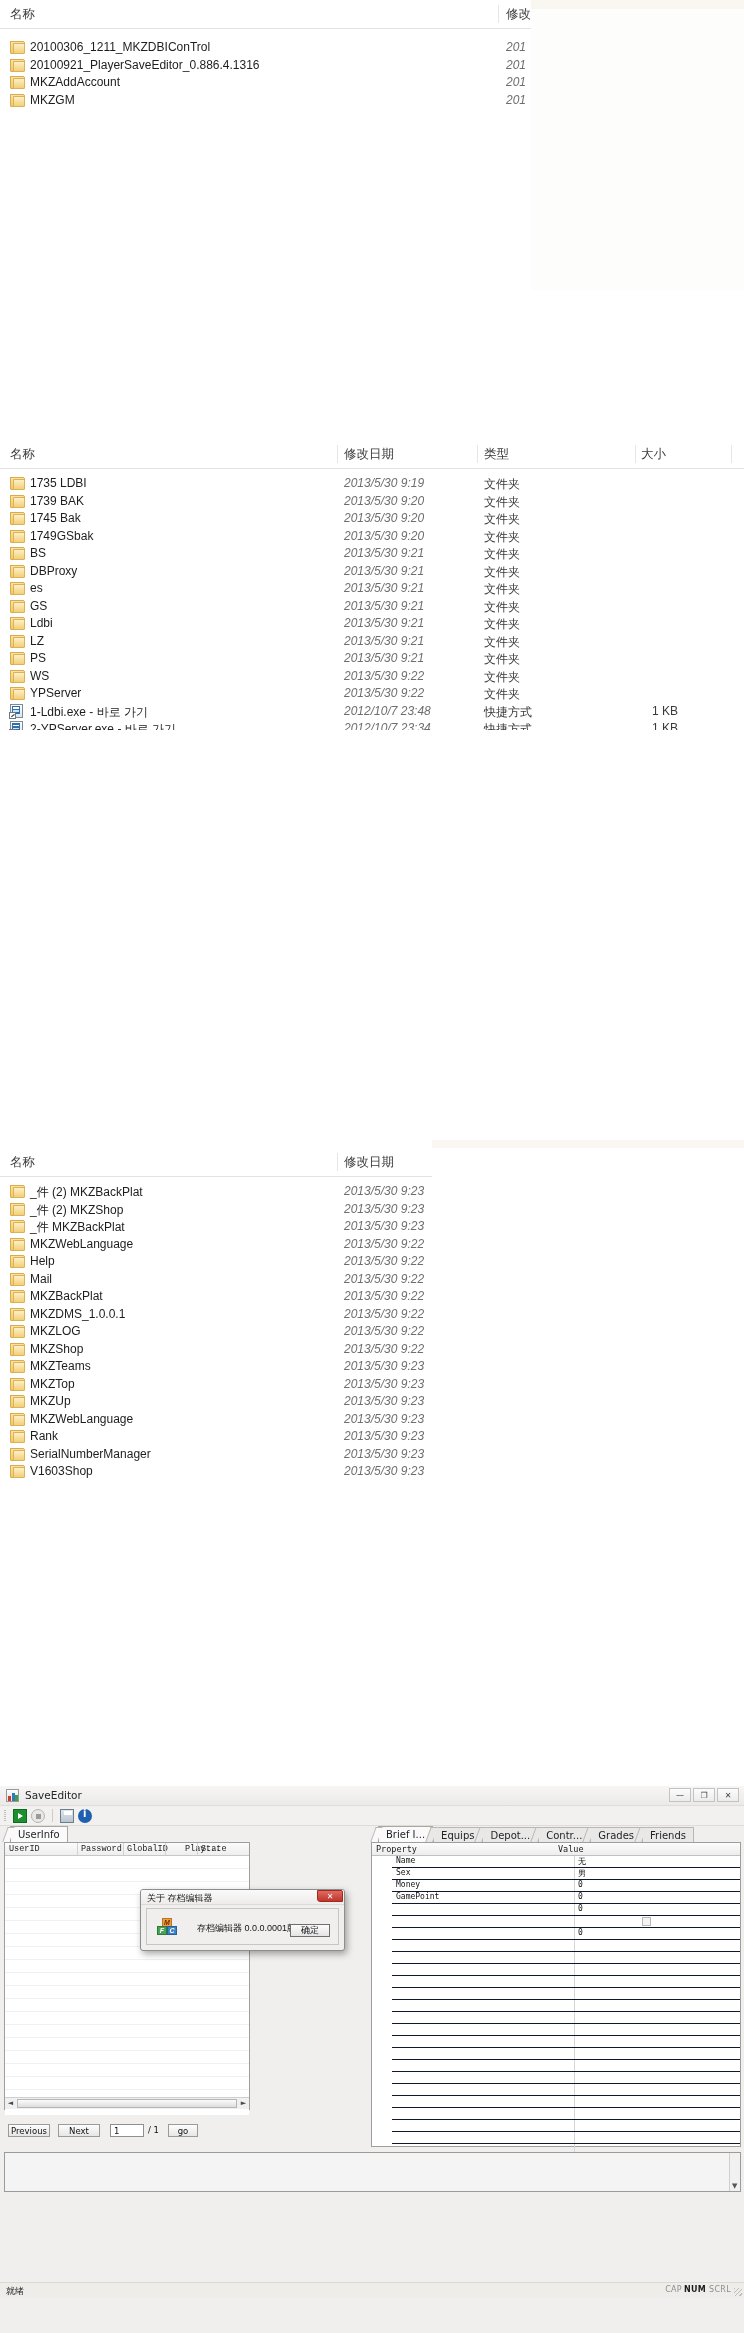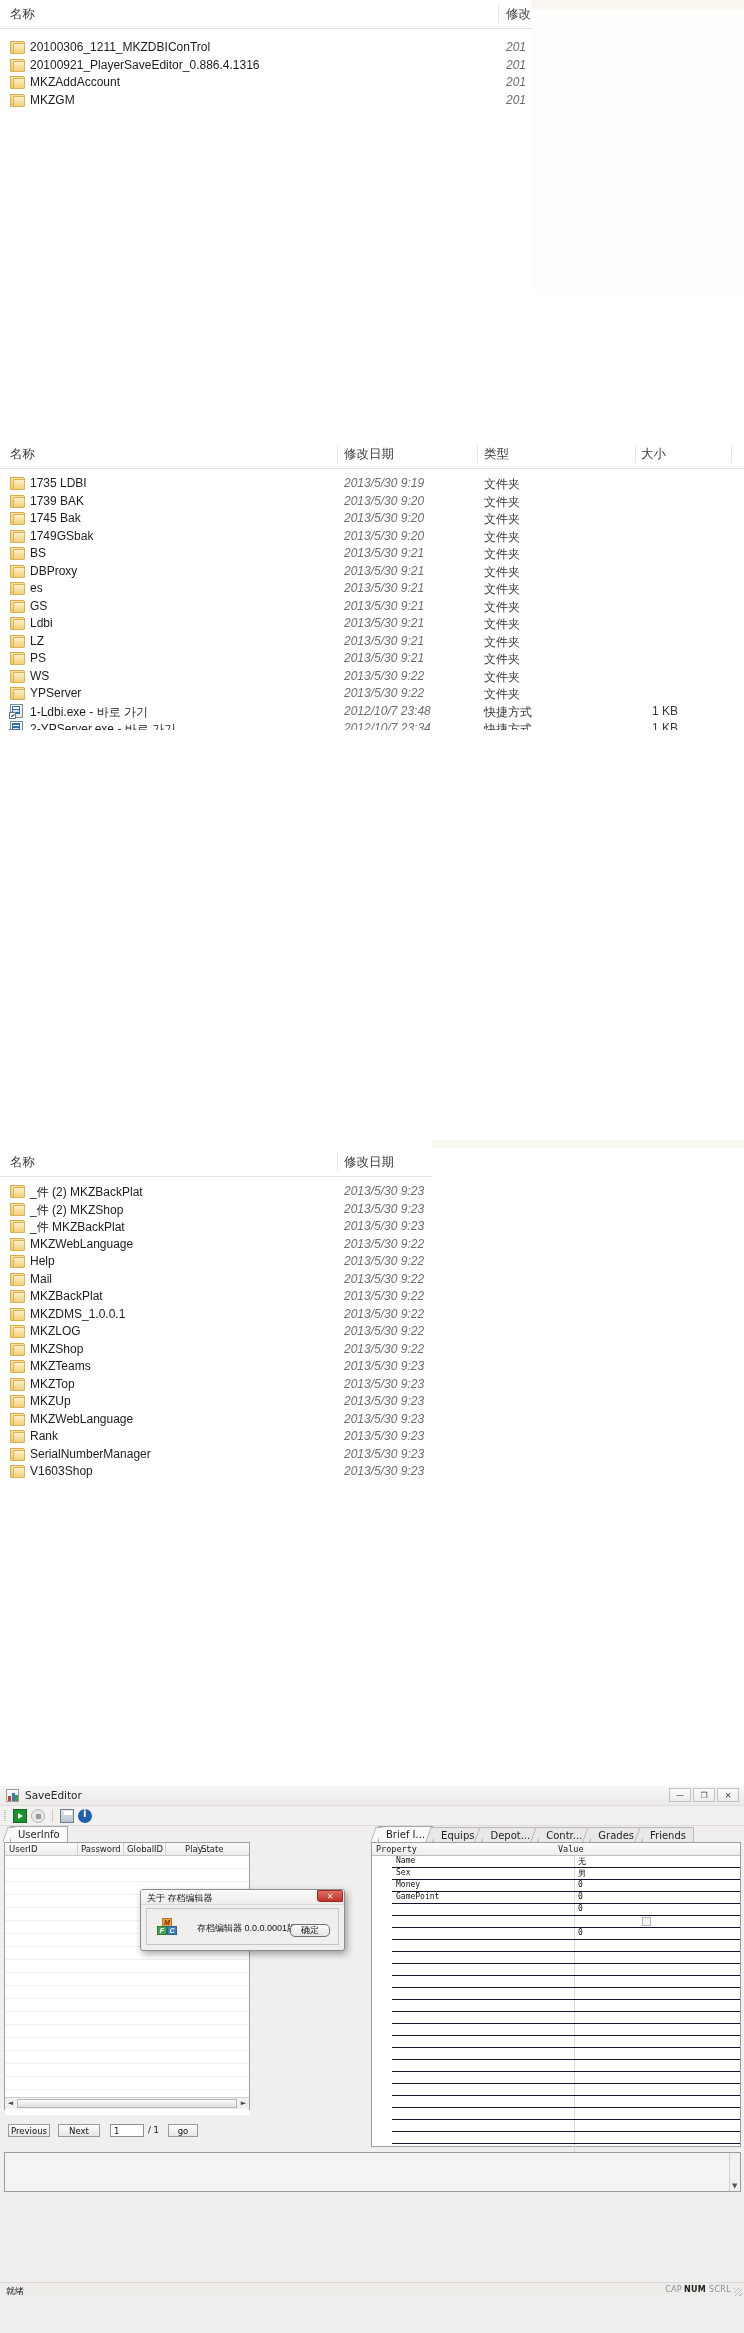--- a/index.html
+++ b/index.html
@@ -105,21 +105,21 @@
     box-sizing:border-box;
     transform:skewX(-0deg);
   }
   .tab.sel{background:#fafafa;border-color:#a9a7a4;height:16px;}
   .tab:before{content:"";position:absolute;left:-6px;bottom:0;width:7px;height:15px;
     background:inherit;border-left:1px solid #b9b7b4;border-top:1px solid #b9b7b4;
     box-sizing:border-box;transform:skewX(-20deg);}
   .panel-box{position:absolute;background:#ffffff;border:1px solid #9e9e9e;box-sizing:border-box;}
   
   #leftgrid{left:4px;top:16px;width:246px;height:268px;}
-  .grid-hdr{height:12px;background:linear-gradient(#fbfbfb,#eeeeee);border-bottom:1px solid #c8c8c8;position:relative;}
+  .grid-hdr{height:12px;background:linear-gradient(#fbfbfb,#eeeeee);border-bottom:1px solid #c8c8c8;position:relative;font-family:Liberation Mono, monospace;}
   .grid-hdr .gh{position:absolute;top:1px;font-size:8.5px;color:#1b1b1b;}
   .grid-hdr .gsep{position:absolute;top:0;bottom:0;width:1px;background:#d2d2d2;}
   .grid-rows{position:relative;background:#fff;}
   .grid-rows .gr{height:12px;border-bottom:1px solid #f0f0f0;}
   .hscroll{position:absolute;left:0;right:0;bottom:0;height:11px;background:#f0f0f0;border-top:1px solid #cfcfcf;}
   .hscroll .thumb{position:absolute;left:12px;top:1px;height:9px;width:220px;
     background:linear-gradient(#fcfcfc,#dddddd);border:1px solid #b6b6b6;box-sizing:border-box;}
   .hscroll .arr{position:absolute;top:0;width:11px;height:10px;display:flex;align-items:center;justify-content:center;
     font-size:7px;color:#4a4a4a;}
   
@@ -161,21 +161,21 @@
     border-radius:0 2px 0 3px;color:#fff;font-size:8px;display:flex;align-items:center;justify-content:center;}
   #about .a-inner{position:absolute;left:5px;top:18px;right:5px;bottom:5px;
     background:#f0efee;border:1px solid #c8c6c3;box-sizing:border-box;}
   #about .mfc{position:absolute;left:10px;top:9px;width:20px;height:18px;}
   #about .mfc .m{position:absolute;left:5px;top:0;width:10px;height:9px;background:#e8a33d;border:1px solid #b9752a;box-sizing:border-box;color:#7a1f00;font-size:7px;text-align:center;line-height:8px;font-weight:bold;}
   #about .mfc .f{position:absolute;left:0;top:8px;width:10px;height:9px;background:#4aa352;border:1px solid #2e7a36;box-sizing:border-box;color:#fff;font-size:7px;text-align:center;line-height:8px;font-weight:bold;}
   #about .mfc .c{position:absolute;left:10px;top:8px;width:10px;height:9px;background:#3c82c4;border:1px solid #28619a;box-sizing:border-box;color:#fff;font-size:7px;text-align:center;line-height:8px;font-weight:bold;}
   #about .a-text{position:absolute;left:50px;top:13px;font-size:9px;color:#141414;white-space:nowrap;}
   #about .a-ok{position:absolute;right:8px;bottom:7px;width:40px;height:13px;
     background:linear-gradient(#fcfcfc,#e4e4e4);border:1px solid #6f6f6f;box-sizing:border-box;
-    font-size:9px;color:#111;display:flex;align-items:center;justify-content:center;border-radius:5px;}
+    font-size:9px;color:#111;display:flex;align-items:center;justify-content:center;border-radius:0;}
 </style>
 </head>
 <body>
 
 <div class="panel" id="panel1">
   <div class="panel-bg"></div>
   <div class="hdr">
     <span class="col" style="left:10px">名称</span>
     <span class="sep" style="left:498px"></span>
     <span class="col" style="left:506px">修改</span>

